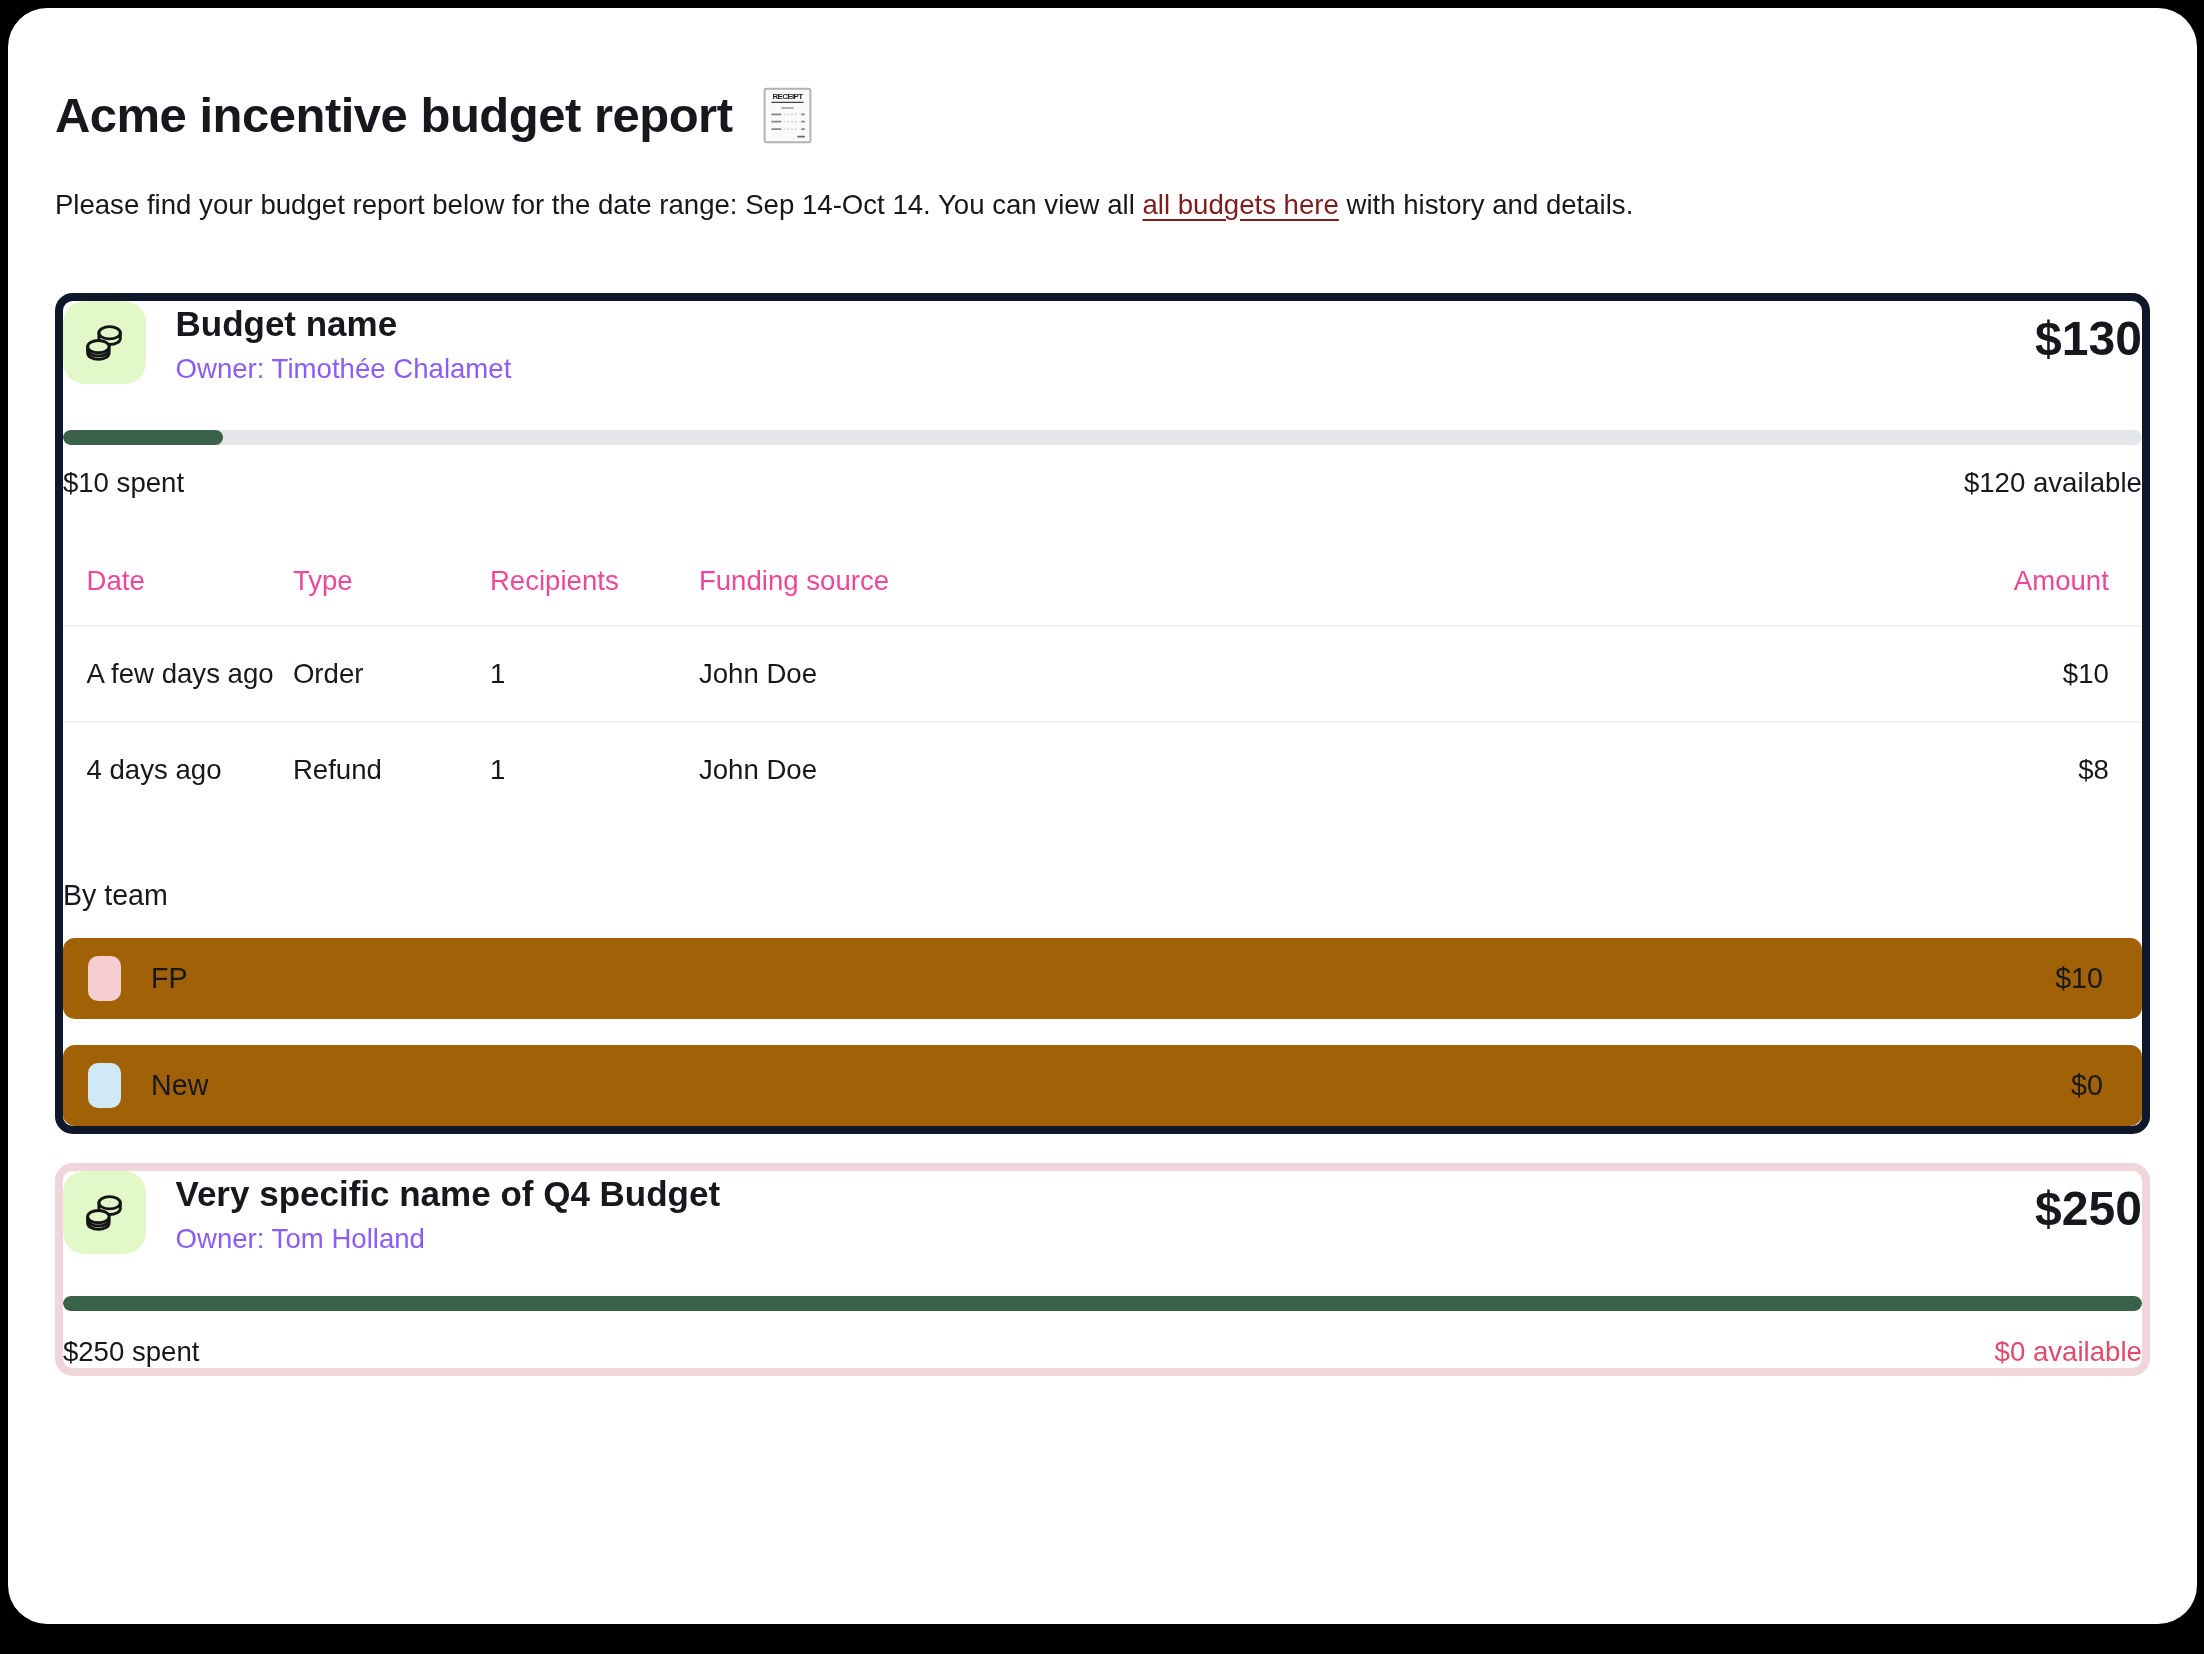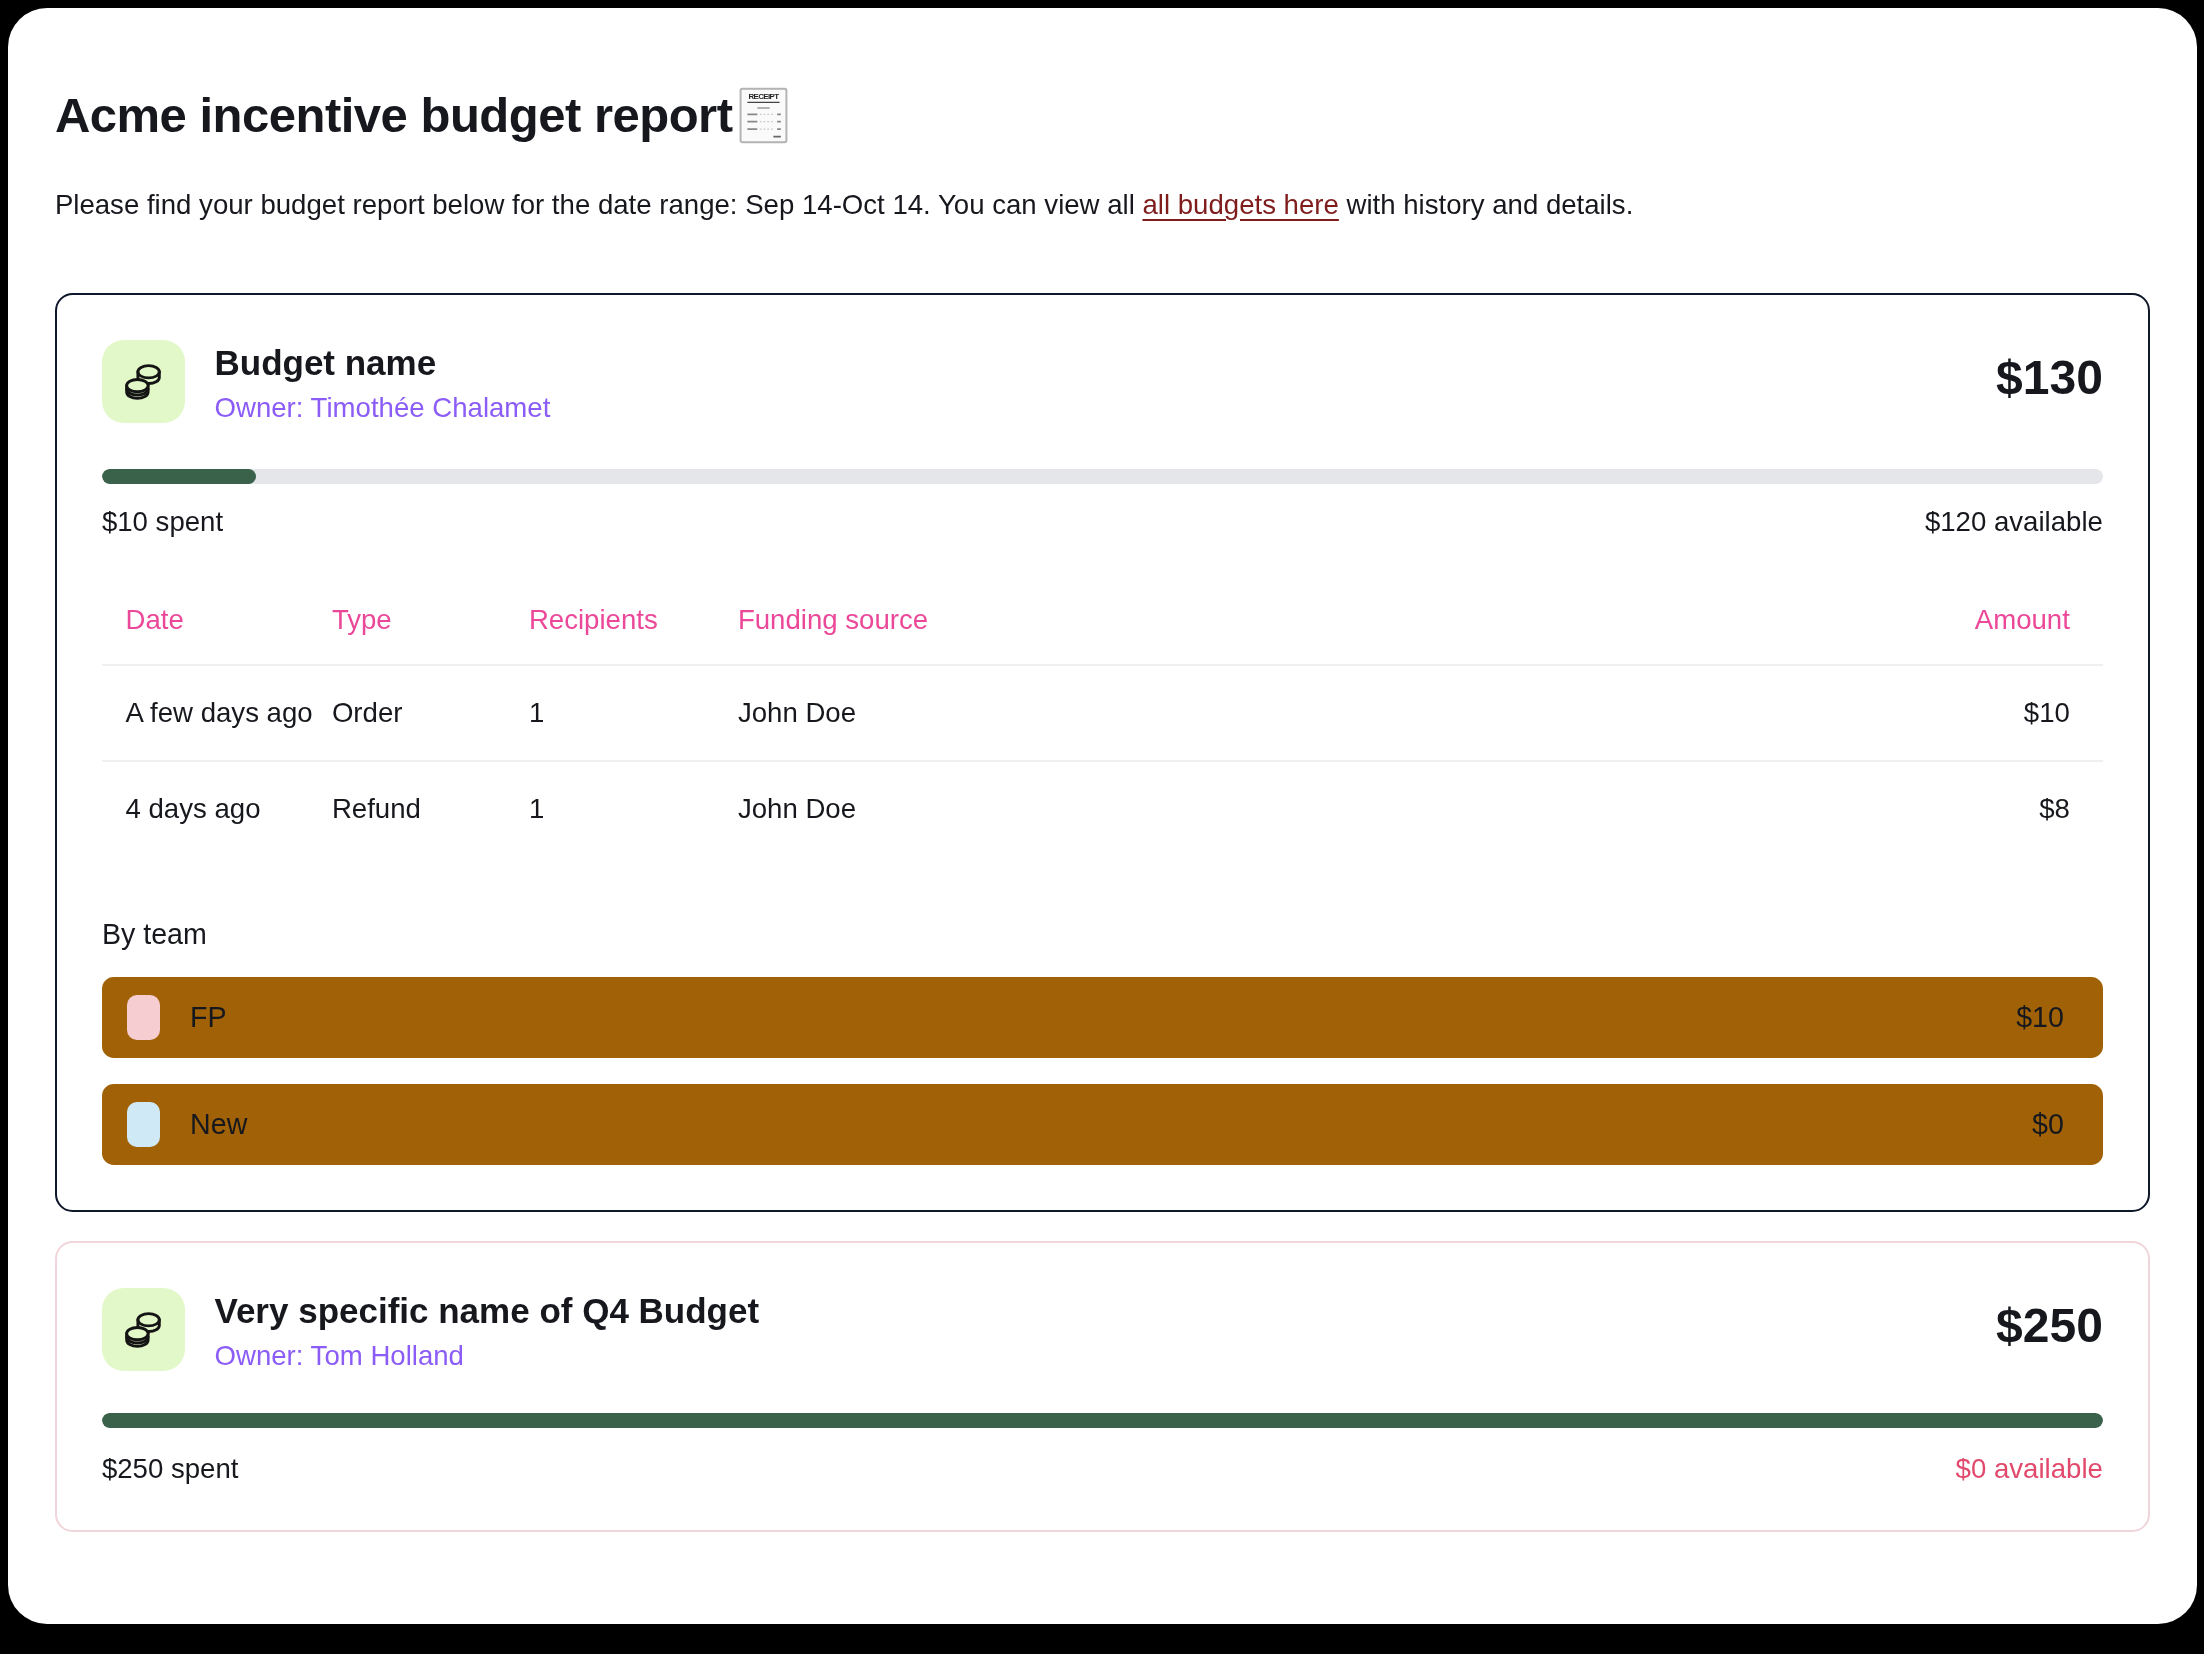--- a/index.html
+++ b/index.html
@@ -10,30 +10,30 @@
     color:#16181d; position:relative;
   }
   .page {
     position:absolute; left:7.9px; top:7.9px; width:2189px; height:1616px;
     background:#fff; border-radius:39px; overflow:hidden;
   }
   .content { padding:79px 47px 0 47px; }
 
   h1.title {
     margin:0; font-size:49px; line-height:57px; font-weight:700;
-    letter-spacing:-0.5px; display:flex; align-items:center; gap:6px;
+    letter-spacing:-0.5px; display:flex; align-items:center; gap:30px;
   }
   .receipt-svg { width:51px; height:57px; flex:0 0 auto; }
 
   .intro { margin-top:43px; font-size:27.6px; line-height:35px; color:#16181d; }
   .intro a { color:#7f1d1d; text-decoration:underline; text-underline-offset:4.9px; cursor:pointer; }
 
   .card {
-    margin-top:71px; border:2px solid #0f172a; border-radius:17.7px;
-    padding:45px; background:#fff;
+    margin-top:71px; border:8px solid #0f172a; border-radius:17.7px;
+    background:#fff;
   }
   .card.exhausted { border-color:#f0d6da; margin-top:29.6px; }
 
   .card-head { display:flex; align-items:flex-start; }
   .icon-tile {
     width:83px; height:83px; border-radius:21.7px; background:#e3f8c9;
     display:flex; align-items:center; justify-content:center; flex:0 0 auto;
   }
   .coins-svg { width:49px; height:49px; }
   .head-text { margin-left:29.6px; }

